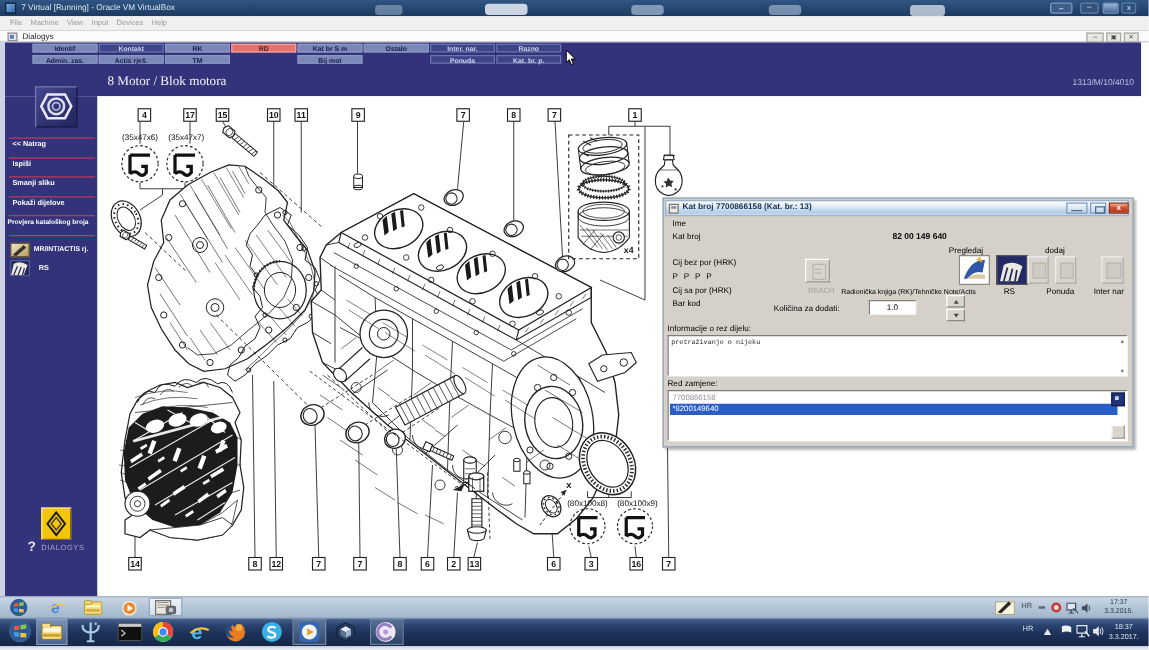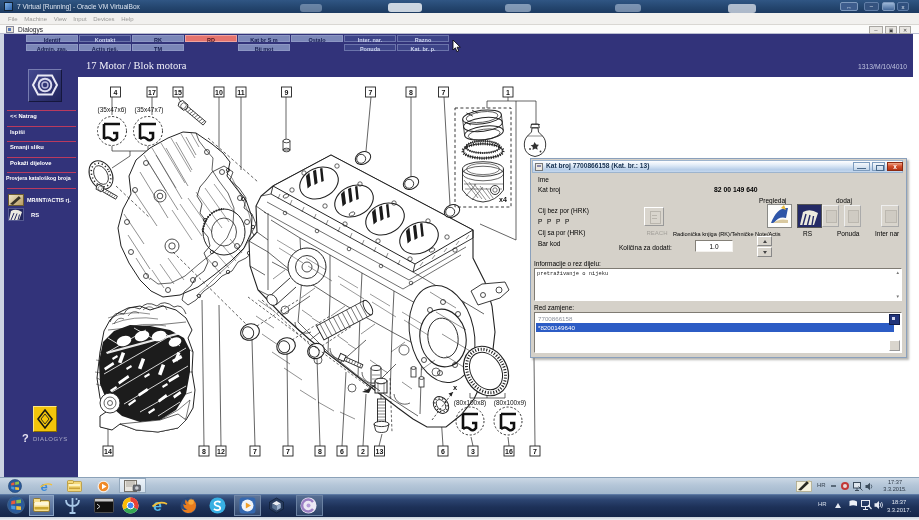--- a/index.html
+++ b/index.html
@@ -60,21 +60,21 @@
 <div class="btn1 bl" style="left:79px;top:43.5px;">Actis rješ.</div>
 <div class="btn1 bl" style="left:132px;top:43.5px;">TM</div>
 <div class="btn1 bl" style="left:238px;top:43.5px;">Bij mot</div>
 <div class="btn1 bd" style="left:344px;top:43.5px;">Ponuda</div>
 <div class="btn1 bd" style="left:397px;top:43.5px;">Kat. br. p.</div>
 
 <svg class="a" style="left:452px;top:40px;" width="9" height="13" viewBox="0 0 9 13">
  <polygon points="1,0 1,10 3.4,7.8 4.9,11.6 6.6,10.9 5.1,7.2 8.3,7.2" fill="#fff" stroke="#000" stroke-width="0.8"></polygon>
 </svg>
 
-<div class="a" style="left:86px;top:60px;font-size:10.5px;color:#f2f2fa;font-family:'Liberation Serif',serif;">17 Motor / Blok motora</div>
+<div class="a" style="left:86px;top:60px;font-size:10.5px;color:#f2f2fa;font-family:'Liberation Serif',serif;">8 Motor / Blok motora</div>
 <div class="a" style="left:858px;top:63px;font-size:6.8px;color:#bcc0dd;">1313/M/10/4010</div>
 
 <div class="a" style="left:28px;top:69px;width:34px;height:33px;background:linear-gradient(135deg,#42478f,#22255c);border:1px solid #777cb0;border-right-color:#15173d;border-bottom-color:#15173d;box-sizing:border-box;"></div>
 <svg class="a" style="left:31px;top:71px;" width="28" height="28" viewBox="0 0 28 28">
   <polygon points="7,4.5 21,4.5 26,14 21,23.5 7,23.5 2,14" fill="none" stroke="#e9e9f5" stroke-width="2"></polygon>
   <circle cx="14" cy="14" r="6.3" fill="none" stroke="#dcdcf0" stroke-width="2"></circle>
   <circle cx="14" cy="14" r="3" fill="none" stroke="#b9b9da" stroke-width="1.4"></circle>
 </svg>
 
 <div class="redline" style="top:110px;"></div>

